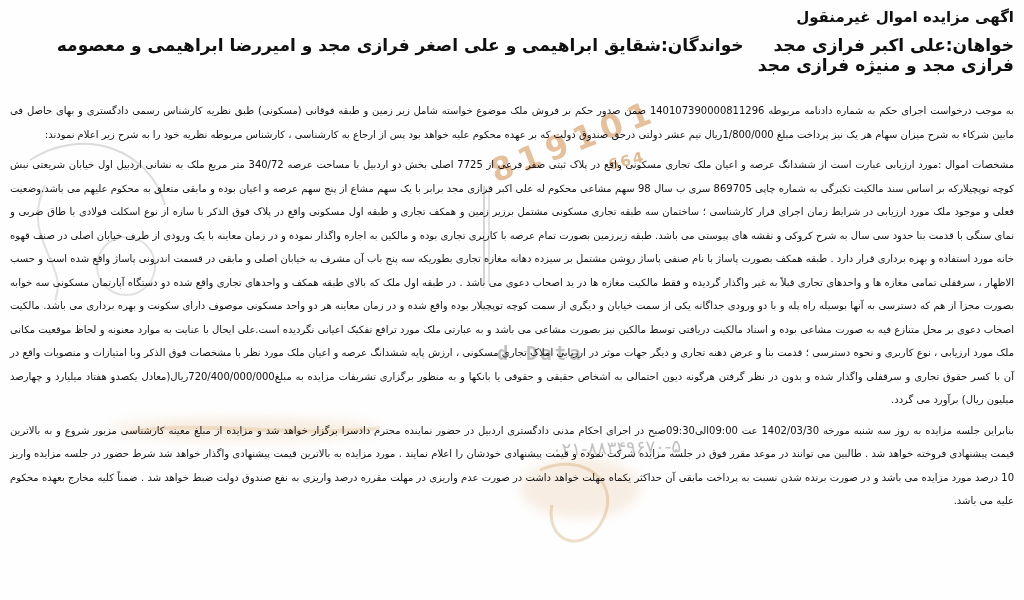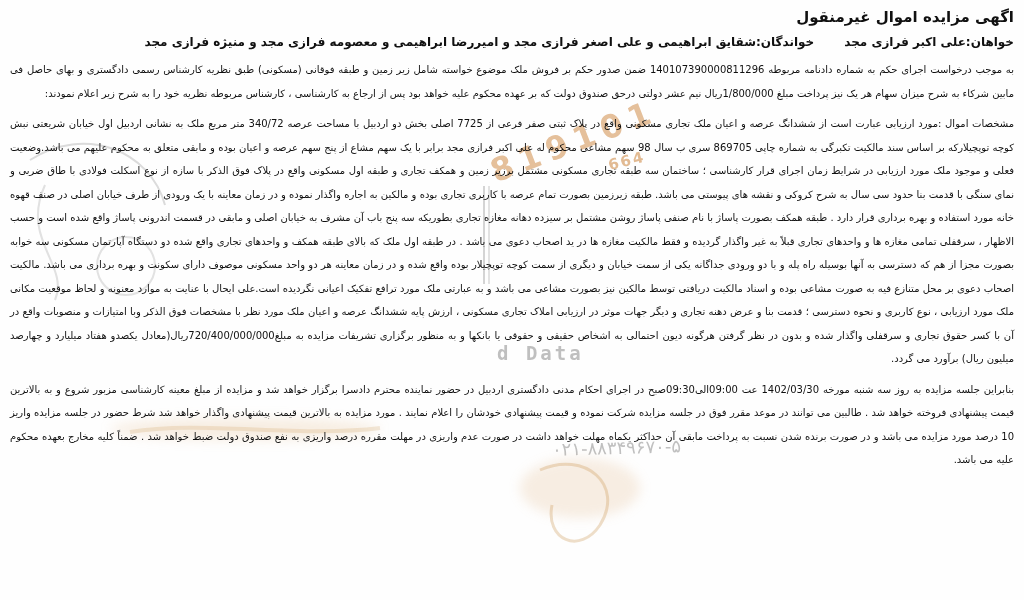--- a/index.html
+++ b/index.html
@@ -54,22 +54,22 @@
     position:absolute;inset:0;z-index:2;
     padding:6px 10px 14px 10px;
     box-sizing:border-box;
   }
   .title{
     margin:2px 0 9px 0;
     font-size:15px;font-weight:bold;
     text-align:right;
   }
   .parties{
-    margin:0 0 9px 0;
-    font-size:12px;font-weight:bold;
+    margin:0 0 24px 0;
+    font-size:17px;font-weight:bold;
     text-align:right;
   }
   .gap{display:inline-block;width:30px;}
   .para{
     margin:0 0 7px 0;
     font-size:10px;
     line-height:23.5px;
     text-align:justify;
   }
 </style>

